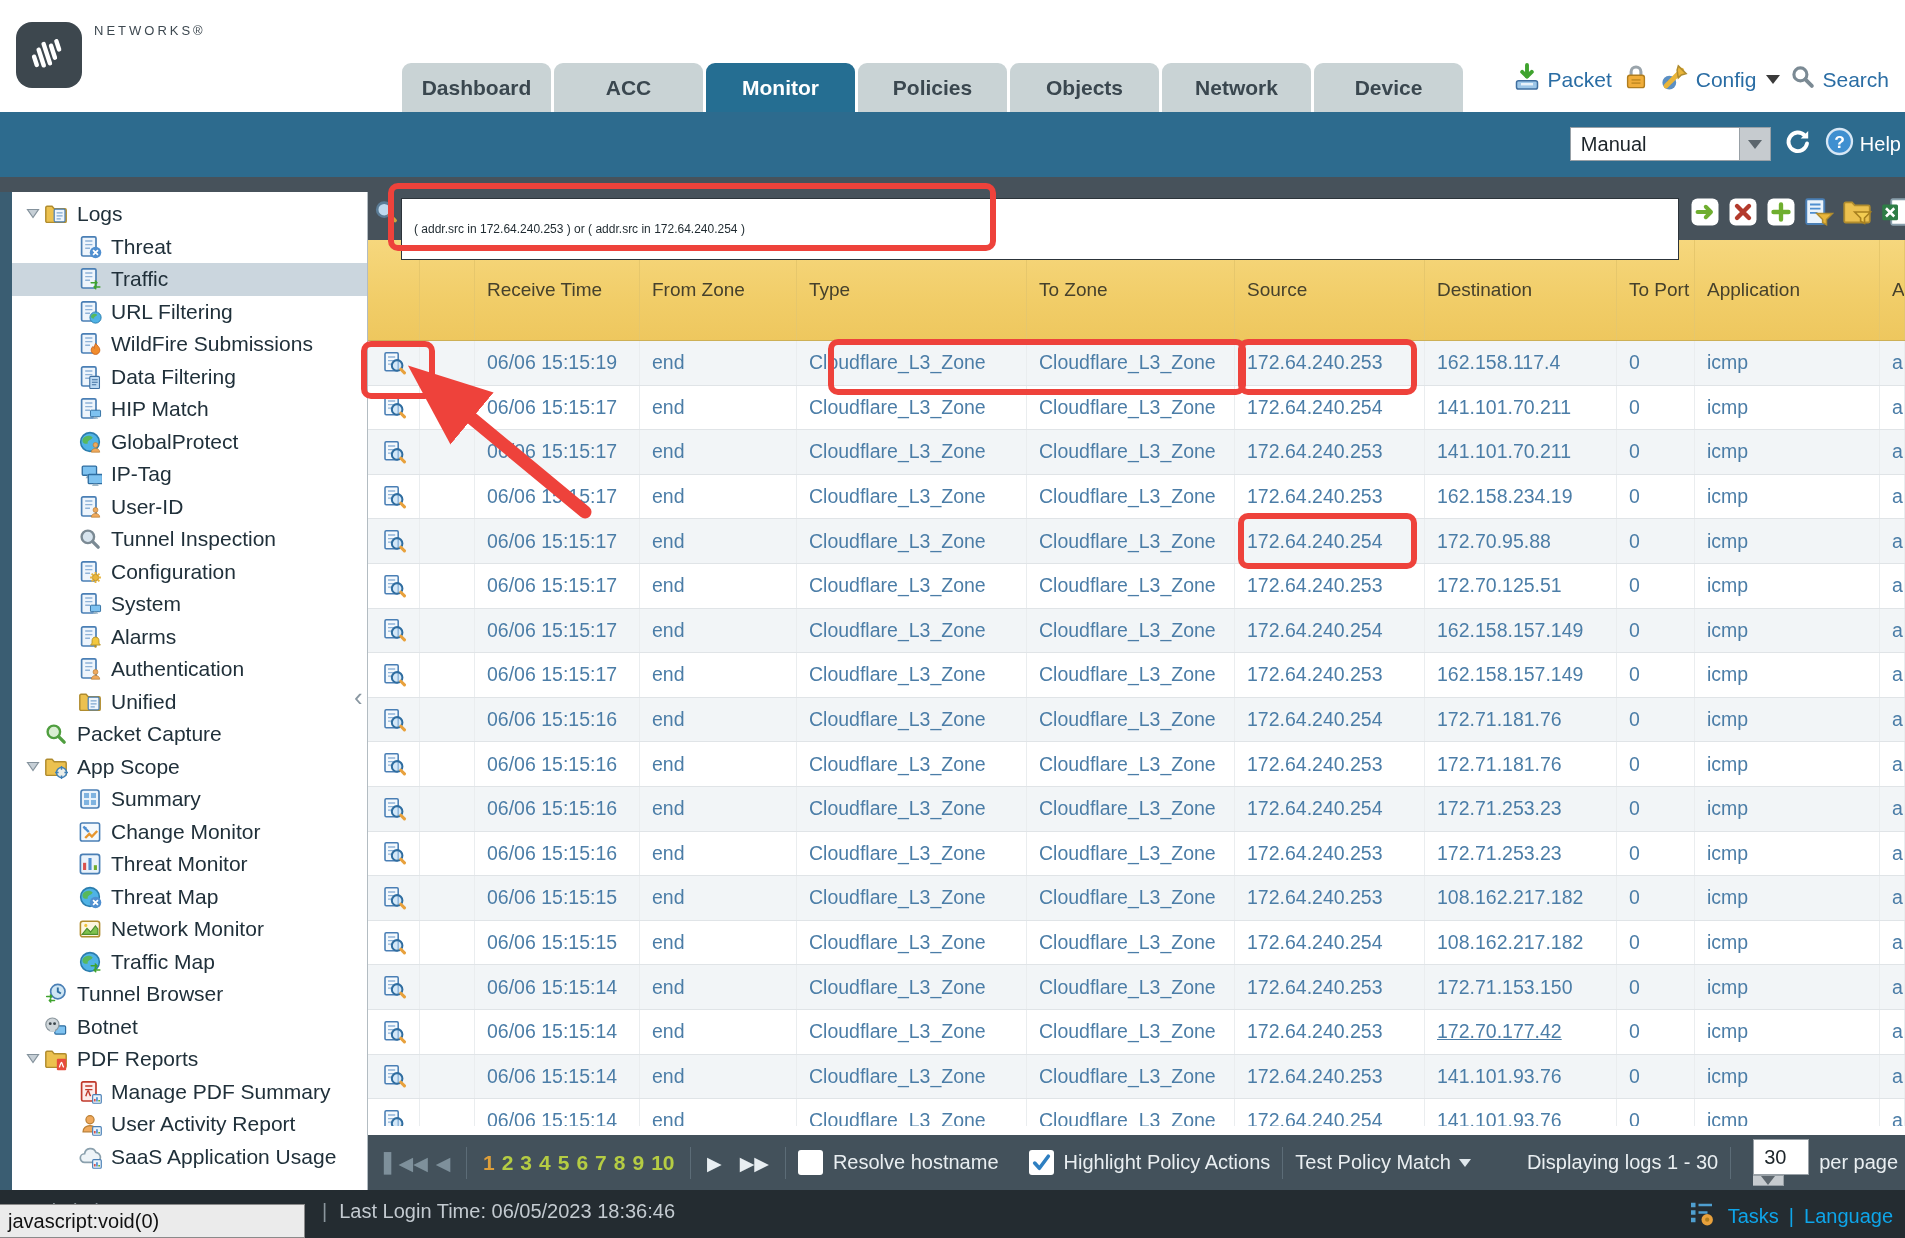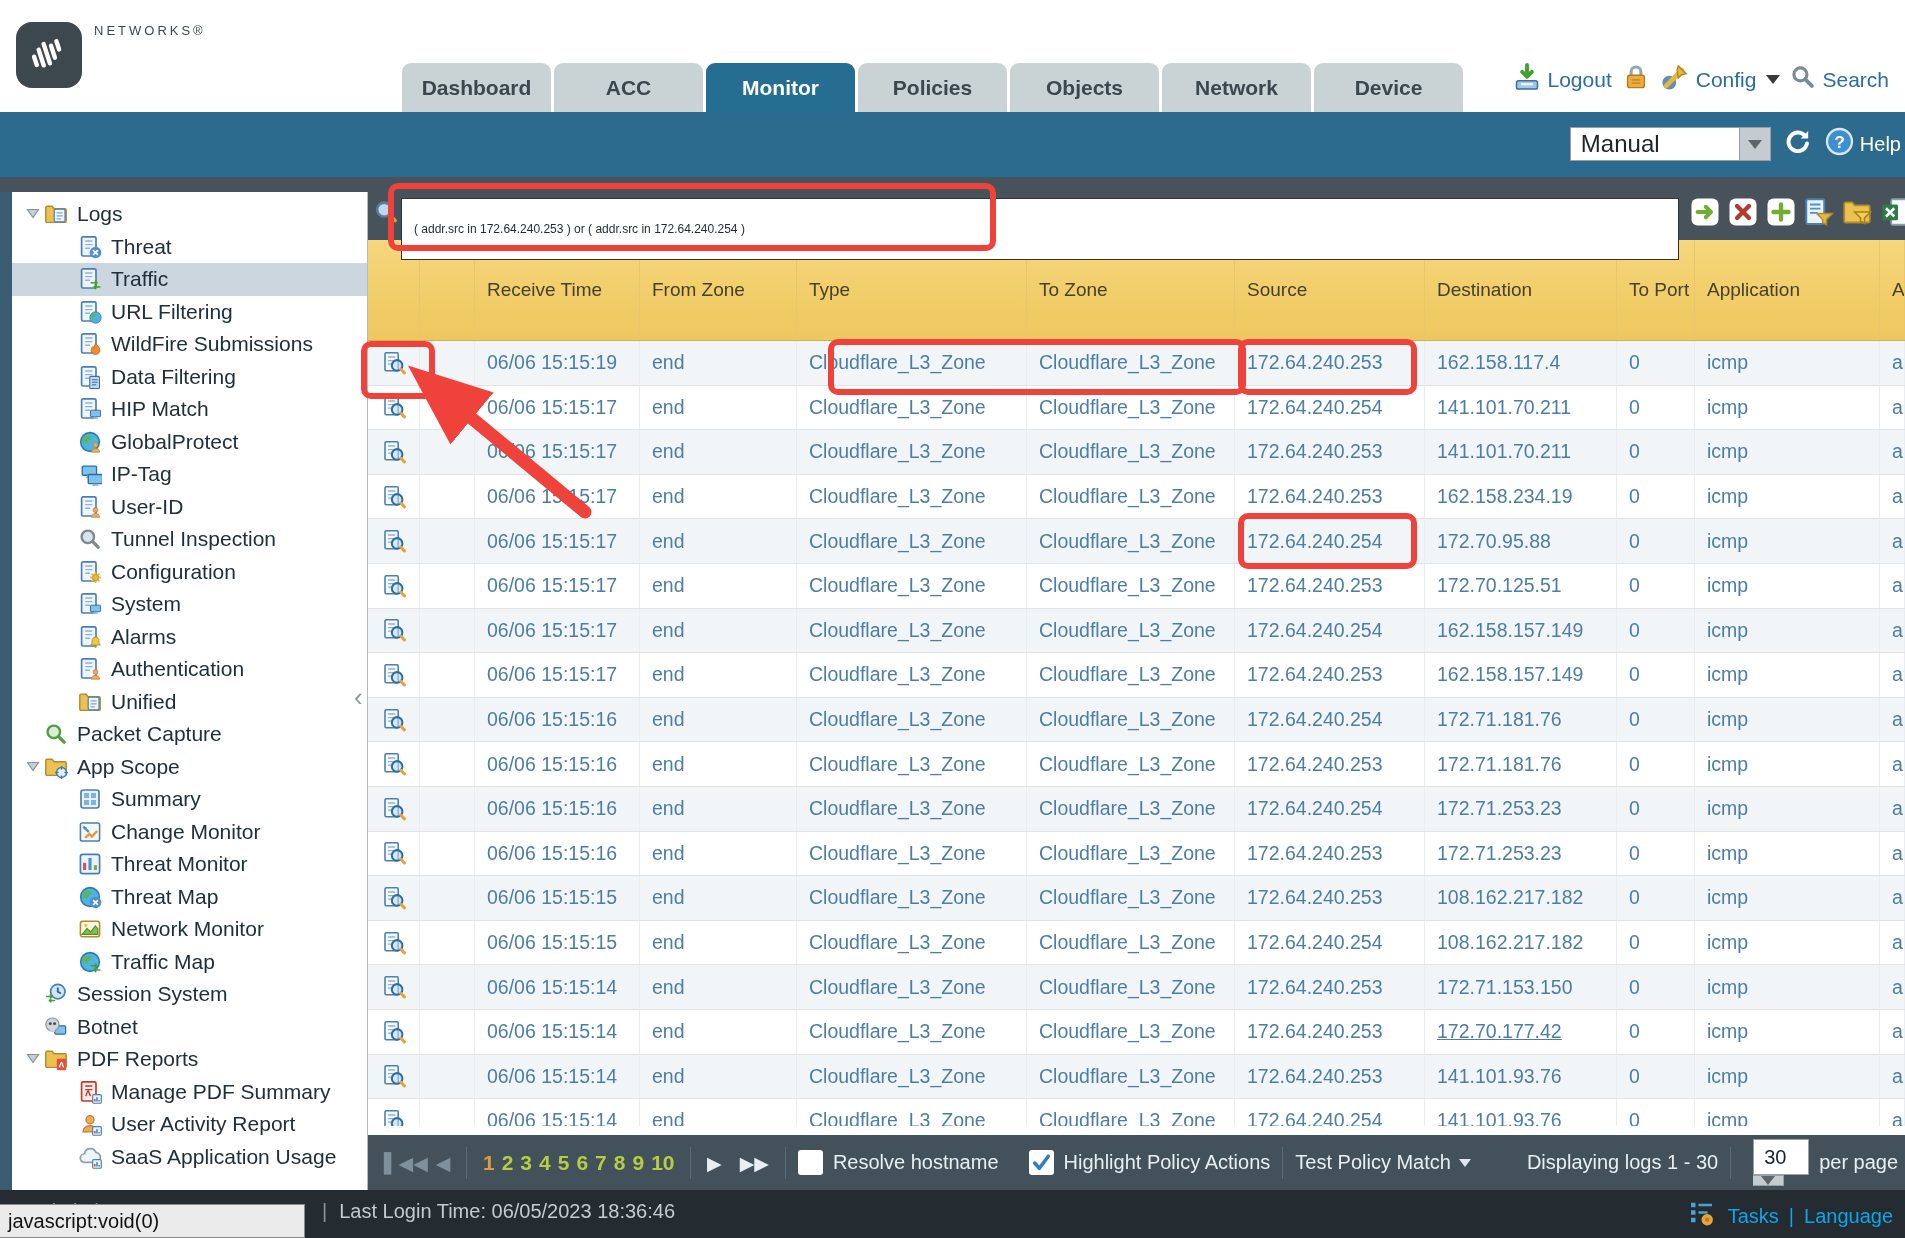--- a/index.html
+++ b/index.html
@@ -18,21 +18,21 @@
        font-size:21px;font-weight:bold;display:flex;align-items:center;justify-content:center;cursor:pointer;}
   .tab.active{background:#256e92;color:#fff;}
   .utils{position:absolute;right:16px;top:62px;display:flex;align-items:center;gap:10px;color:#2a6da4;font-size:21px;}
   .utils .grp{display:flex;align-items:center;gap:6px;cursor:pointer;}
   .caret-dn{width:0;height:0;border-left:7px solid transparent;border-right:7px solid transparent;border-top:9px solid #3a3a3a;display:inline-block;margin-left:4px;}
 
   
   .band{position:absolute;left:0;top:112px;width:100%;height:65px;background:#2d6b8e;}
   .band-right{position:absolute;right:4px;top:15px;display:flex;align-items:center;gap:12px;}
   .sel{display:flex;align-items:stretch;}
-  .sel .box{background:#fff;border:1px solid #98a0a6;height:32px;padding:0 10px;font-size:24px;display:flex;align-items:center;color:#1c2429;}
+  .sel .box{background:#fff;border:1px solid #98a0a6;height:32px;padding:0 10px;font-size:20px;display:flex;align-items:center;color:#1c2429;}
   .sel .btn{width:30px;background:#c6cbcf;border:1px solid #98a0a6;border-left:none;display:flex;align-items:center;justify-content:center;cursor:pointer;}
   .sel .btn .caret-dn{border-top-color:#5c666d;margin:0;}
   .help-grp{display:flex;align-items:center;gap:6px;color:#fff;font-size:20px;cursor:pointer;}
 
   
   .main{position:absolute;left:0;top:177px;width:100%;height:1013px;display:flex;}
   .sidebar{position:relative;width:368px;flex:0 0 368px;background:#47525b;}
   .sidebar .strip{position:absolute;left:0;top:15px;bottom:0;width:12px;background:#3a5d72;}
   .sidebar .panel{position:absolute;left:12px;top:15px;right:0;bottom:0;background:#fff;border-right:1px solid #b3bcc2;overflow:hidden;padding-top:6px;text-align:center;}
   .tree-row{height:32.5px;display:flex;align-items:center;font-size:21px;color:#20303a;cursor:pointer;white-space:nowrap;}
@@ -133,21 +133,21 @@
         <div class="tab">Device</div>
       </div>
     <div class="utils">
       <div class="grp">
         <span><svg viewBox="0 0 20 20" width="30" height="30">
               <rect x="3" y="12.5" width="14" height="5.5" rx="1.4" fill="#9ec7e8" stroke="#3f6fa0"></rect>
               <rect x="6" y="14" width="8" height="1.6" fill="#e8f2fa"></rect>
               <path d="M10 2v7.5" stroke="#3fa32e" stroke-width="2.6" stroke-linecap="round"></path>
               <path d="M6.8 6.6L10 9.8l3.2-3.2" fill="none" stroke="#3fa32e" stroke-width="2.6" stroke-linecap="round" stroke-linejoin="round"></path>
             </svg></span>
-        <span>Logout</span>
+        <span>Packet</span>
       </div>
       <span><svg viewBox="0 0 20 20" width="28" height="28">
             <path d="M6.5 9V6.3a3.5 3.5 0 0 1 7 0V9" fill="none" stroke="#9aa4ab" stroke-width="2.2"></path>
             <rect x="4" y="8.8" width="12" height="8.8" rx="1.6" fill="#f0ad3a" stroke="#b07d1e"></rect>
             <path d="M6.8 12h6.4M6.8 14.4h6.4" stroke="#c88f25" stroke-width="1.2"></path>
           </svg></span>
       <div class="grp">
         <span><svg viewBox="0 0 20 20" width="30" height="30">
               <circle cx="6.2" cy="13.8" r="4.6" fill="#5b8fc3"></circle>
               <circle cx="6.2" cy="13.8" r="1.6" fill="#2f5e8c"></circle>
@@ -501,21 +501,21 @@
             <span class="ti">
               <svg viewBox="0 0 20 20">
                 <circle cx="11.5" cy="8" r="6" fill="#cfe6f4" stroke="#4a7fb5" stroke-width="1.4"></circle>
                 <path d="M11.5 4.5V8l2.6 1.6" stroke="#2f6da0" stroke-width="1.6" fill="none"></path>
                 <g transform="translate(0,8) scale(0.55)">
                   <path d="M4 7.5h8M9.7 5.2L12 7.5l-2.3 2.3" fill="none" stroke="#3fa32e" stroke-width="2.2" stroke-linecap="round" stroke-linejoin="round"></path>
                   <path d="M16 13.5H8M10.3 15.8L8 13.5l2.3-2.3" fill="none" stroke="#3fa32e" stroke-width="2.2" stroke-linecap="round" stroke-linejoin="round"></path>
                 </g>
               </svg>
             </span>
-            <span>Session System</span>
+            <span>Tunnel Browser</span>
           </div>
           <div class="tree-row lvl0">
             <span class="tw"></span>
             <span class="ti">
               <svg viewBox="0 0 20 20">
                 <rect x="9" y="9" width="9" height="7" rx="1" fill="#7ec2f0" stroke="#2f6da0"></rect>
                 <circle cx="7" cy="8" r="5.5" fill="#cfd6da" stroke="#8b979e"></circle>
                 <circle cx="5.2" cy="7.2" r="1.2" fill="#3c464c"></circle>
                 <circle cx="8.8" cy="7.2" r="1.2" fill="#3c464c"></circle>
                 <rect x="4.8" y="11.8" width="4.4" height="2.2" fill="#cfd6da"></rect>

